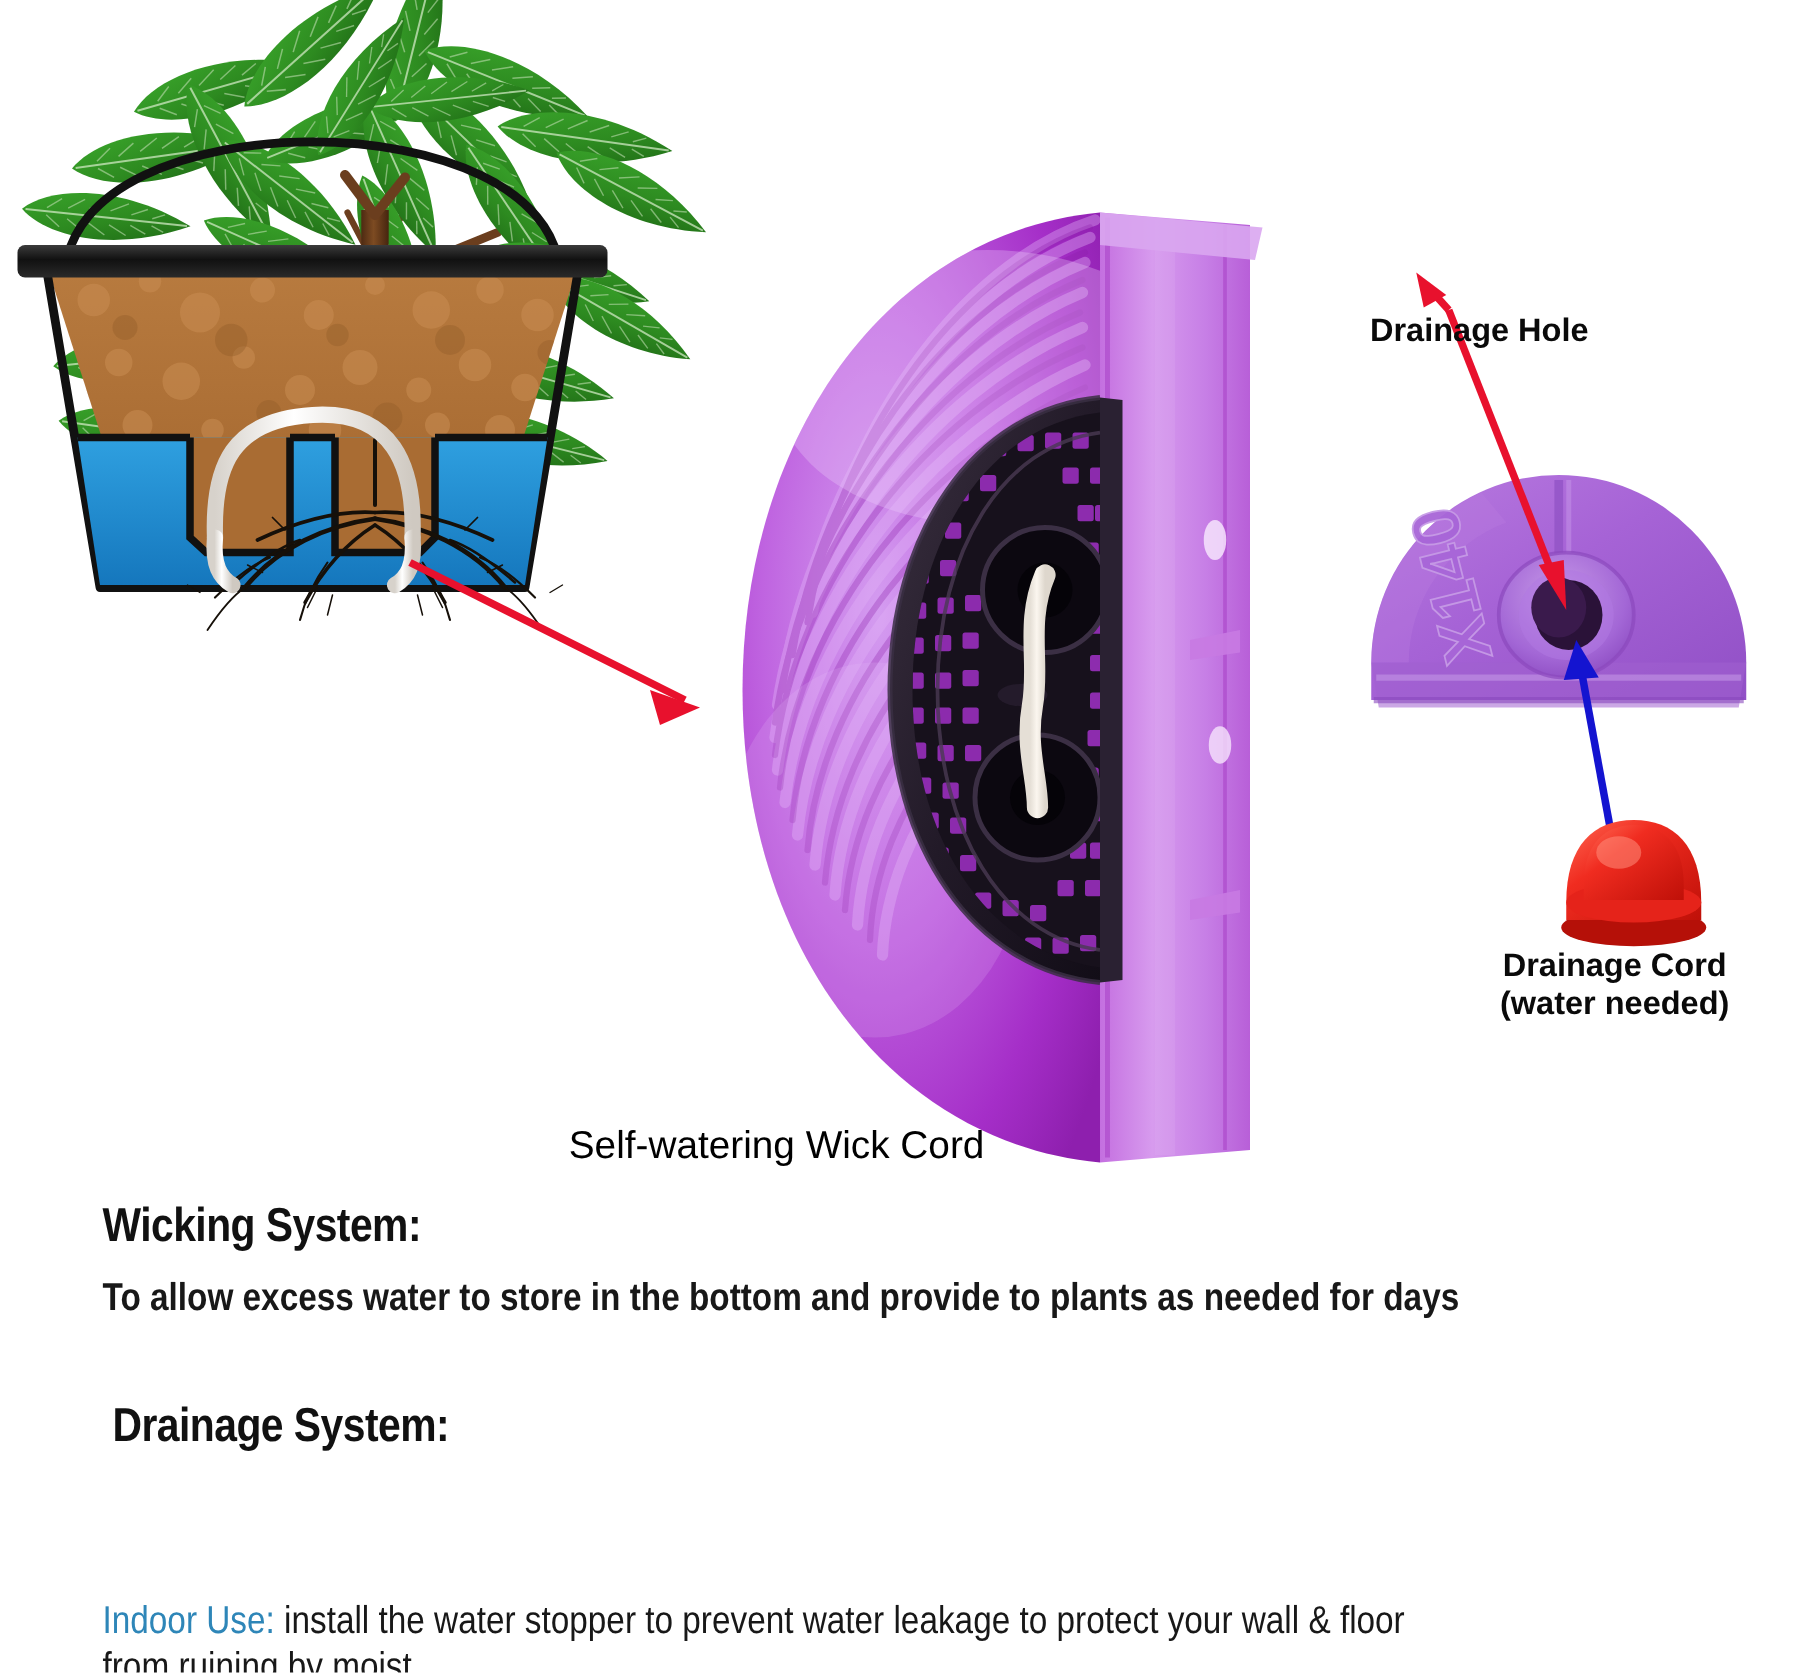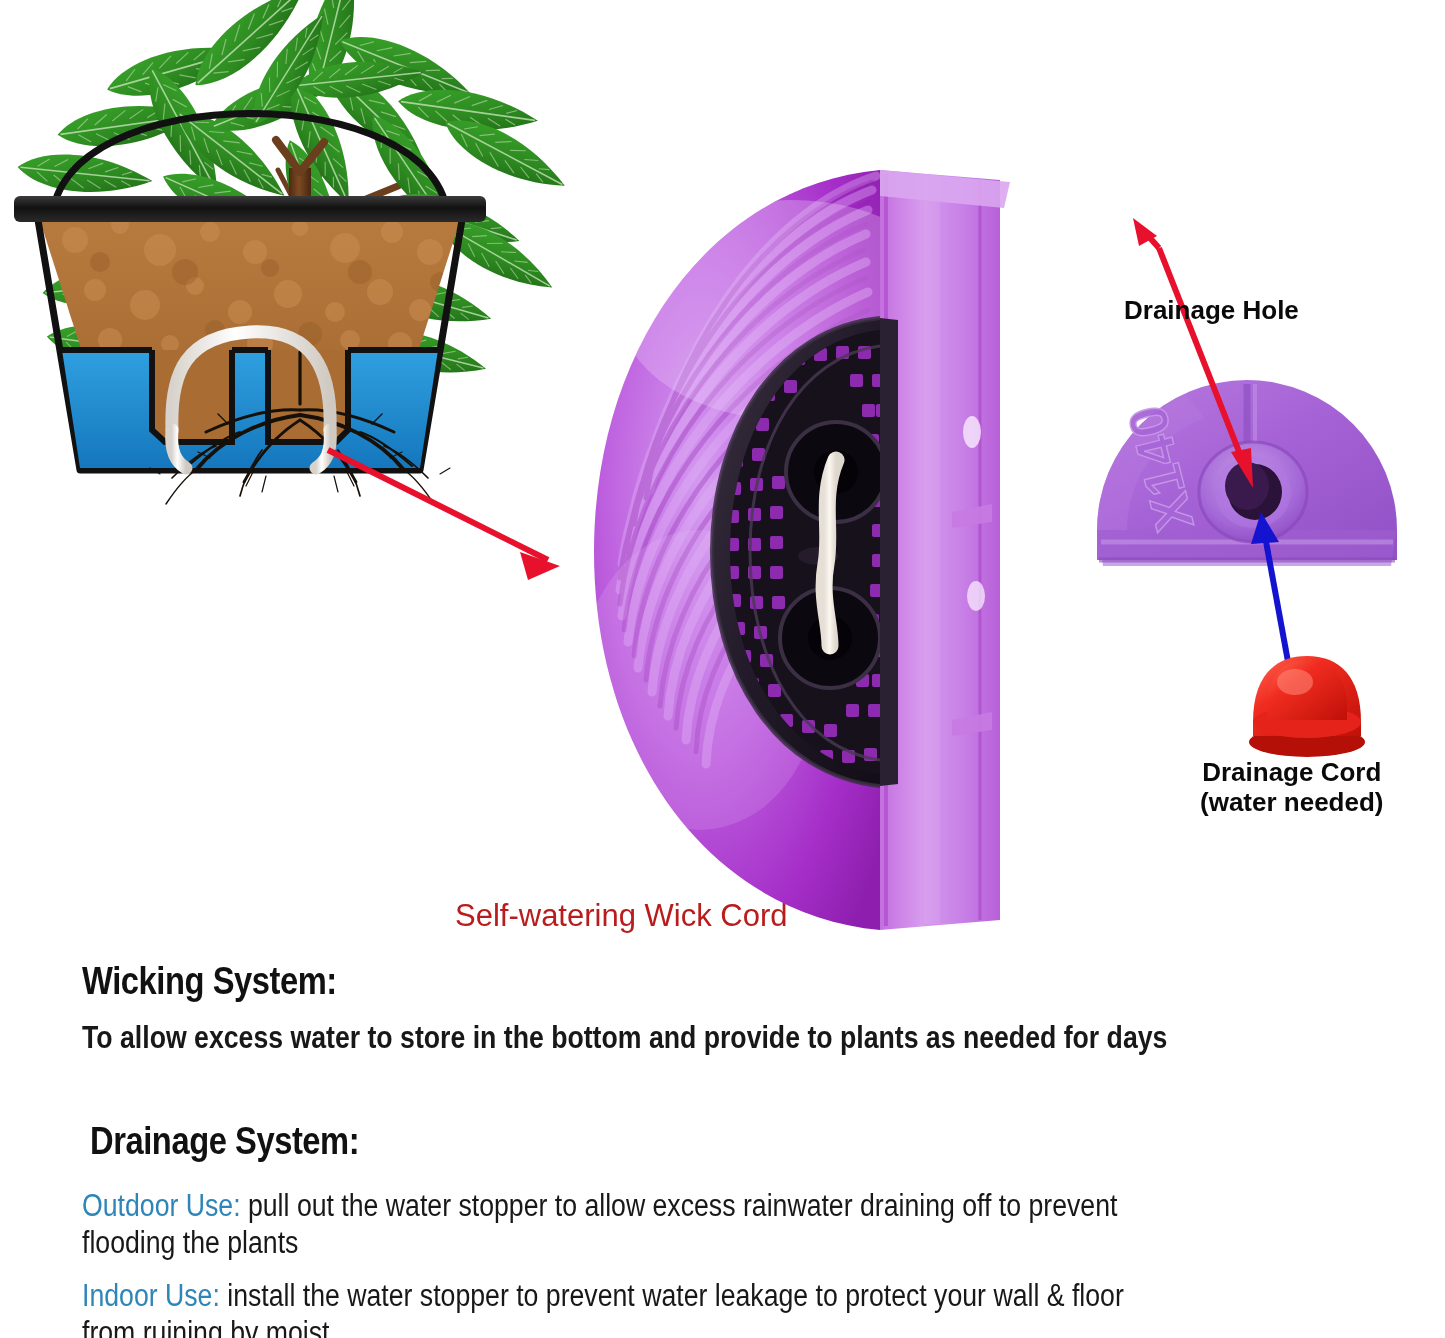--- a/index.html
+++ b/index.html
@@ -62,21 +62,21 @@
     white-space: nowrap;
     line-height: 1.14;
     text-align: center;
   }
 
   .wick-label {
     position: absolute;
     font-family: "Liberation Sans", sans-serif;
     font-weight: 400;
     font-size: 31px;
-    color: #b91c1c;
+    color: #000000;
     white-space: nowrap;
   }
 
   svg { display: block; overflow: visible; }
 </style>
 </head>
 <body>
 
 <div class="panel" id="plant-illustration">
   <svg viewBox="0 0 600 940" width="600" height="940">
@@ -508,41 +508,35 @@
     <g>
       <ellipse cx="232" cy="512" rx="58" ry="15" fill="#b51008"></ellipse>
       <path d="M 178 506 L 178 492 C 178 446, 200 426, 232 426 C 264 426, 286 446, 286 492 L 286 506 Z" fill="url(#plugg)"></path>
       <ellipse cx="232" cy="492" rx="54" ry="16" fill="#e5231a"></ellipse>
       <path d="M 192 490 L 192 478 C 192 444, 210 430, 232 430 C 254 430, 272 444, 272 478 L 272 490 Z" fill="url(#plugg)"></path>
       <ellipse cx="220" cy="452" rx="18" ry="13" fill="#ff8c7a" opacity=".55"></ellipse>
     </g>
   </svg>
 </div>
 
-<div class="callout-label" style="left:1124px; top:250px;margin-top:46px;">Drainage Hole</div>
+<div class="callout-label" style="left:1096px; top:250px;">Drainage Hole</div>
 
 <div class="callout-label" style="left:1200px; top:758px;">
   <div>Drainage Cord</div>
   <div>(water needed)</div>
 </div>
 
 <div id="text-block">
 
   <div class="para heading" style="left:82px; top:20px;">Wicking System:</div>
 
   <div class="para body-line semi" style="left:82px; top:80px;">To allow excess water to store in the bottom and provide to plants as needed for days</div>
 
   <div class="para heading" style="left:90px; top:180px;">Drainage System:</div>
 
-  <div class="para" style="left:82px; top:248px;">
-    <div class="body-line">
-      <span class="accent">Outdoor Use:</span><span> pull out the water stopper to allow excess rainwater draining off to prevent</span>
-    </div>
-    <div class="body-line">flooding the plants</div>
-  </div>
 
   <div class="para" style="left:82px; top:338px;">
     <div class="body-line">
       <span class="accent">Indoor Use:</span><span> install the water stopper to prevent water leakage to protect your wall &amp; floor</span>
     </div>
     <div class="body-line">from ruining by moist</div>
   </div>
 
 </div>
 

